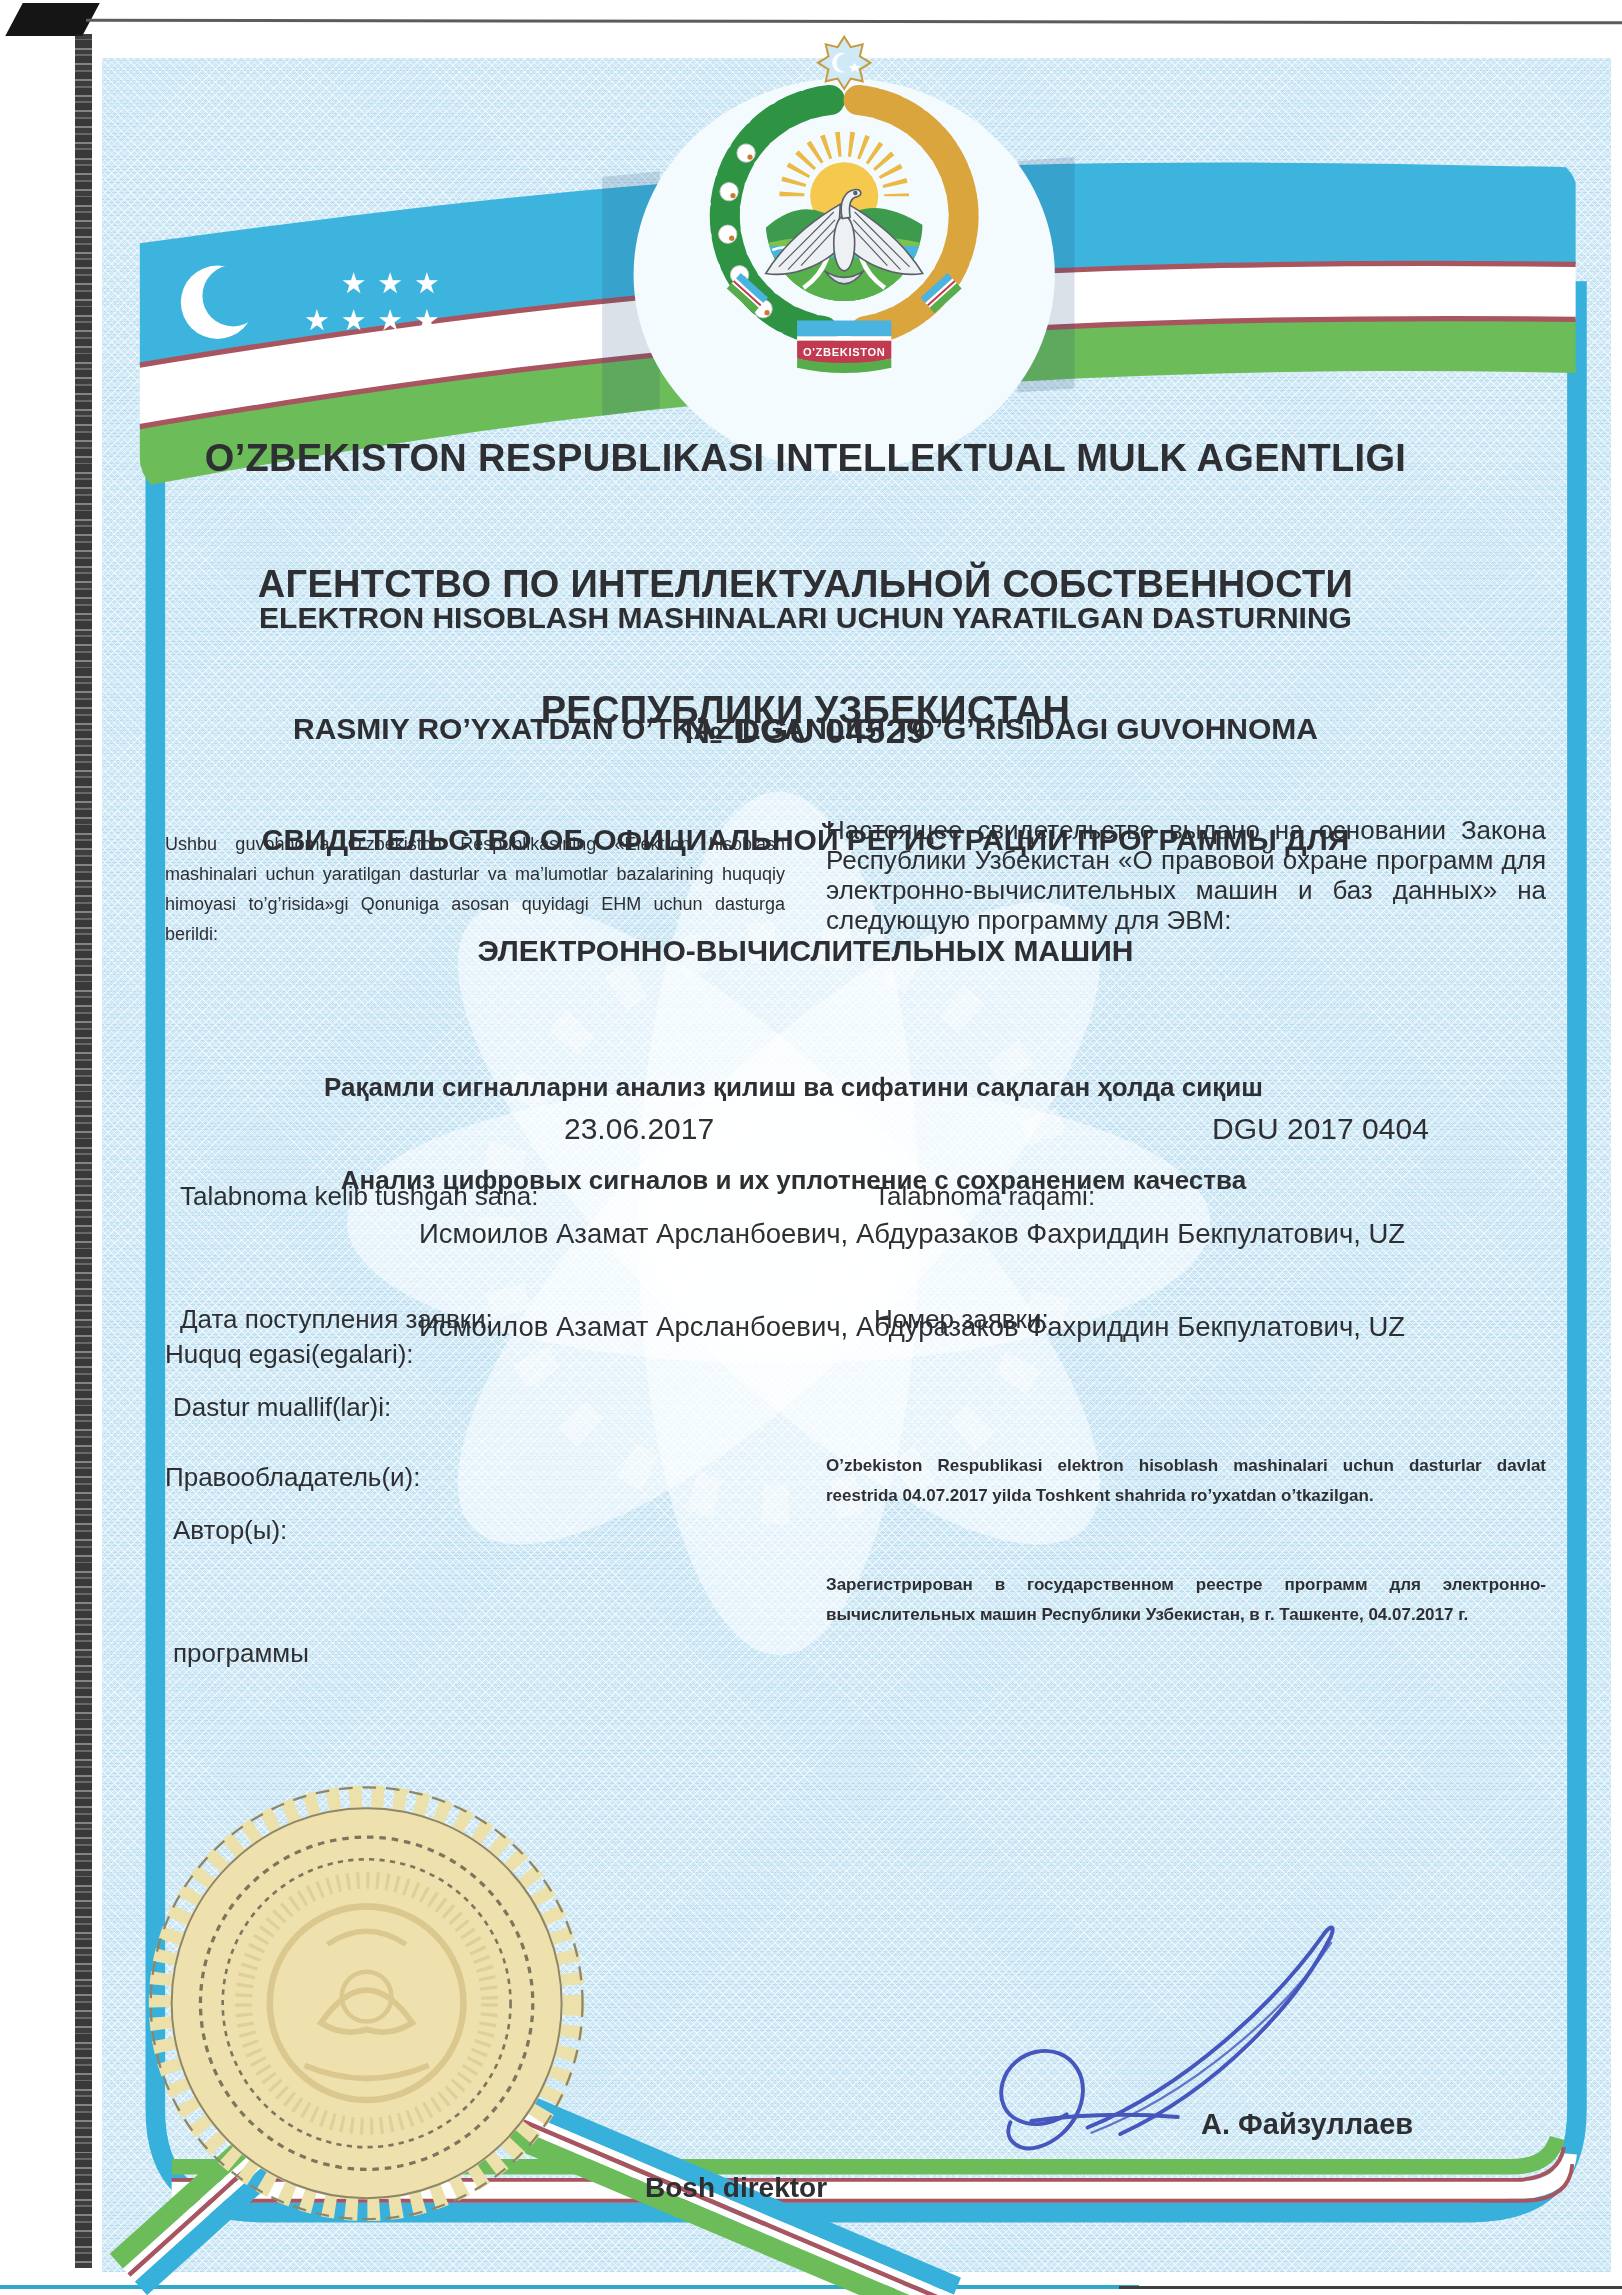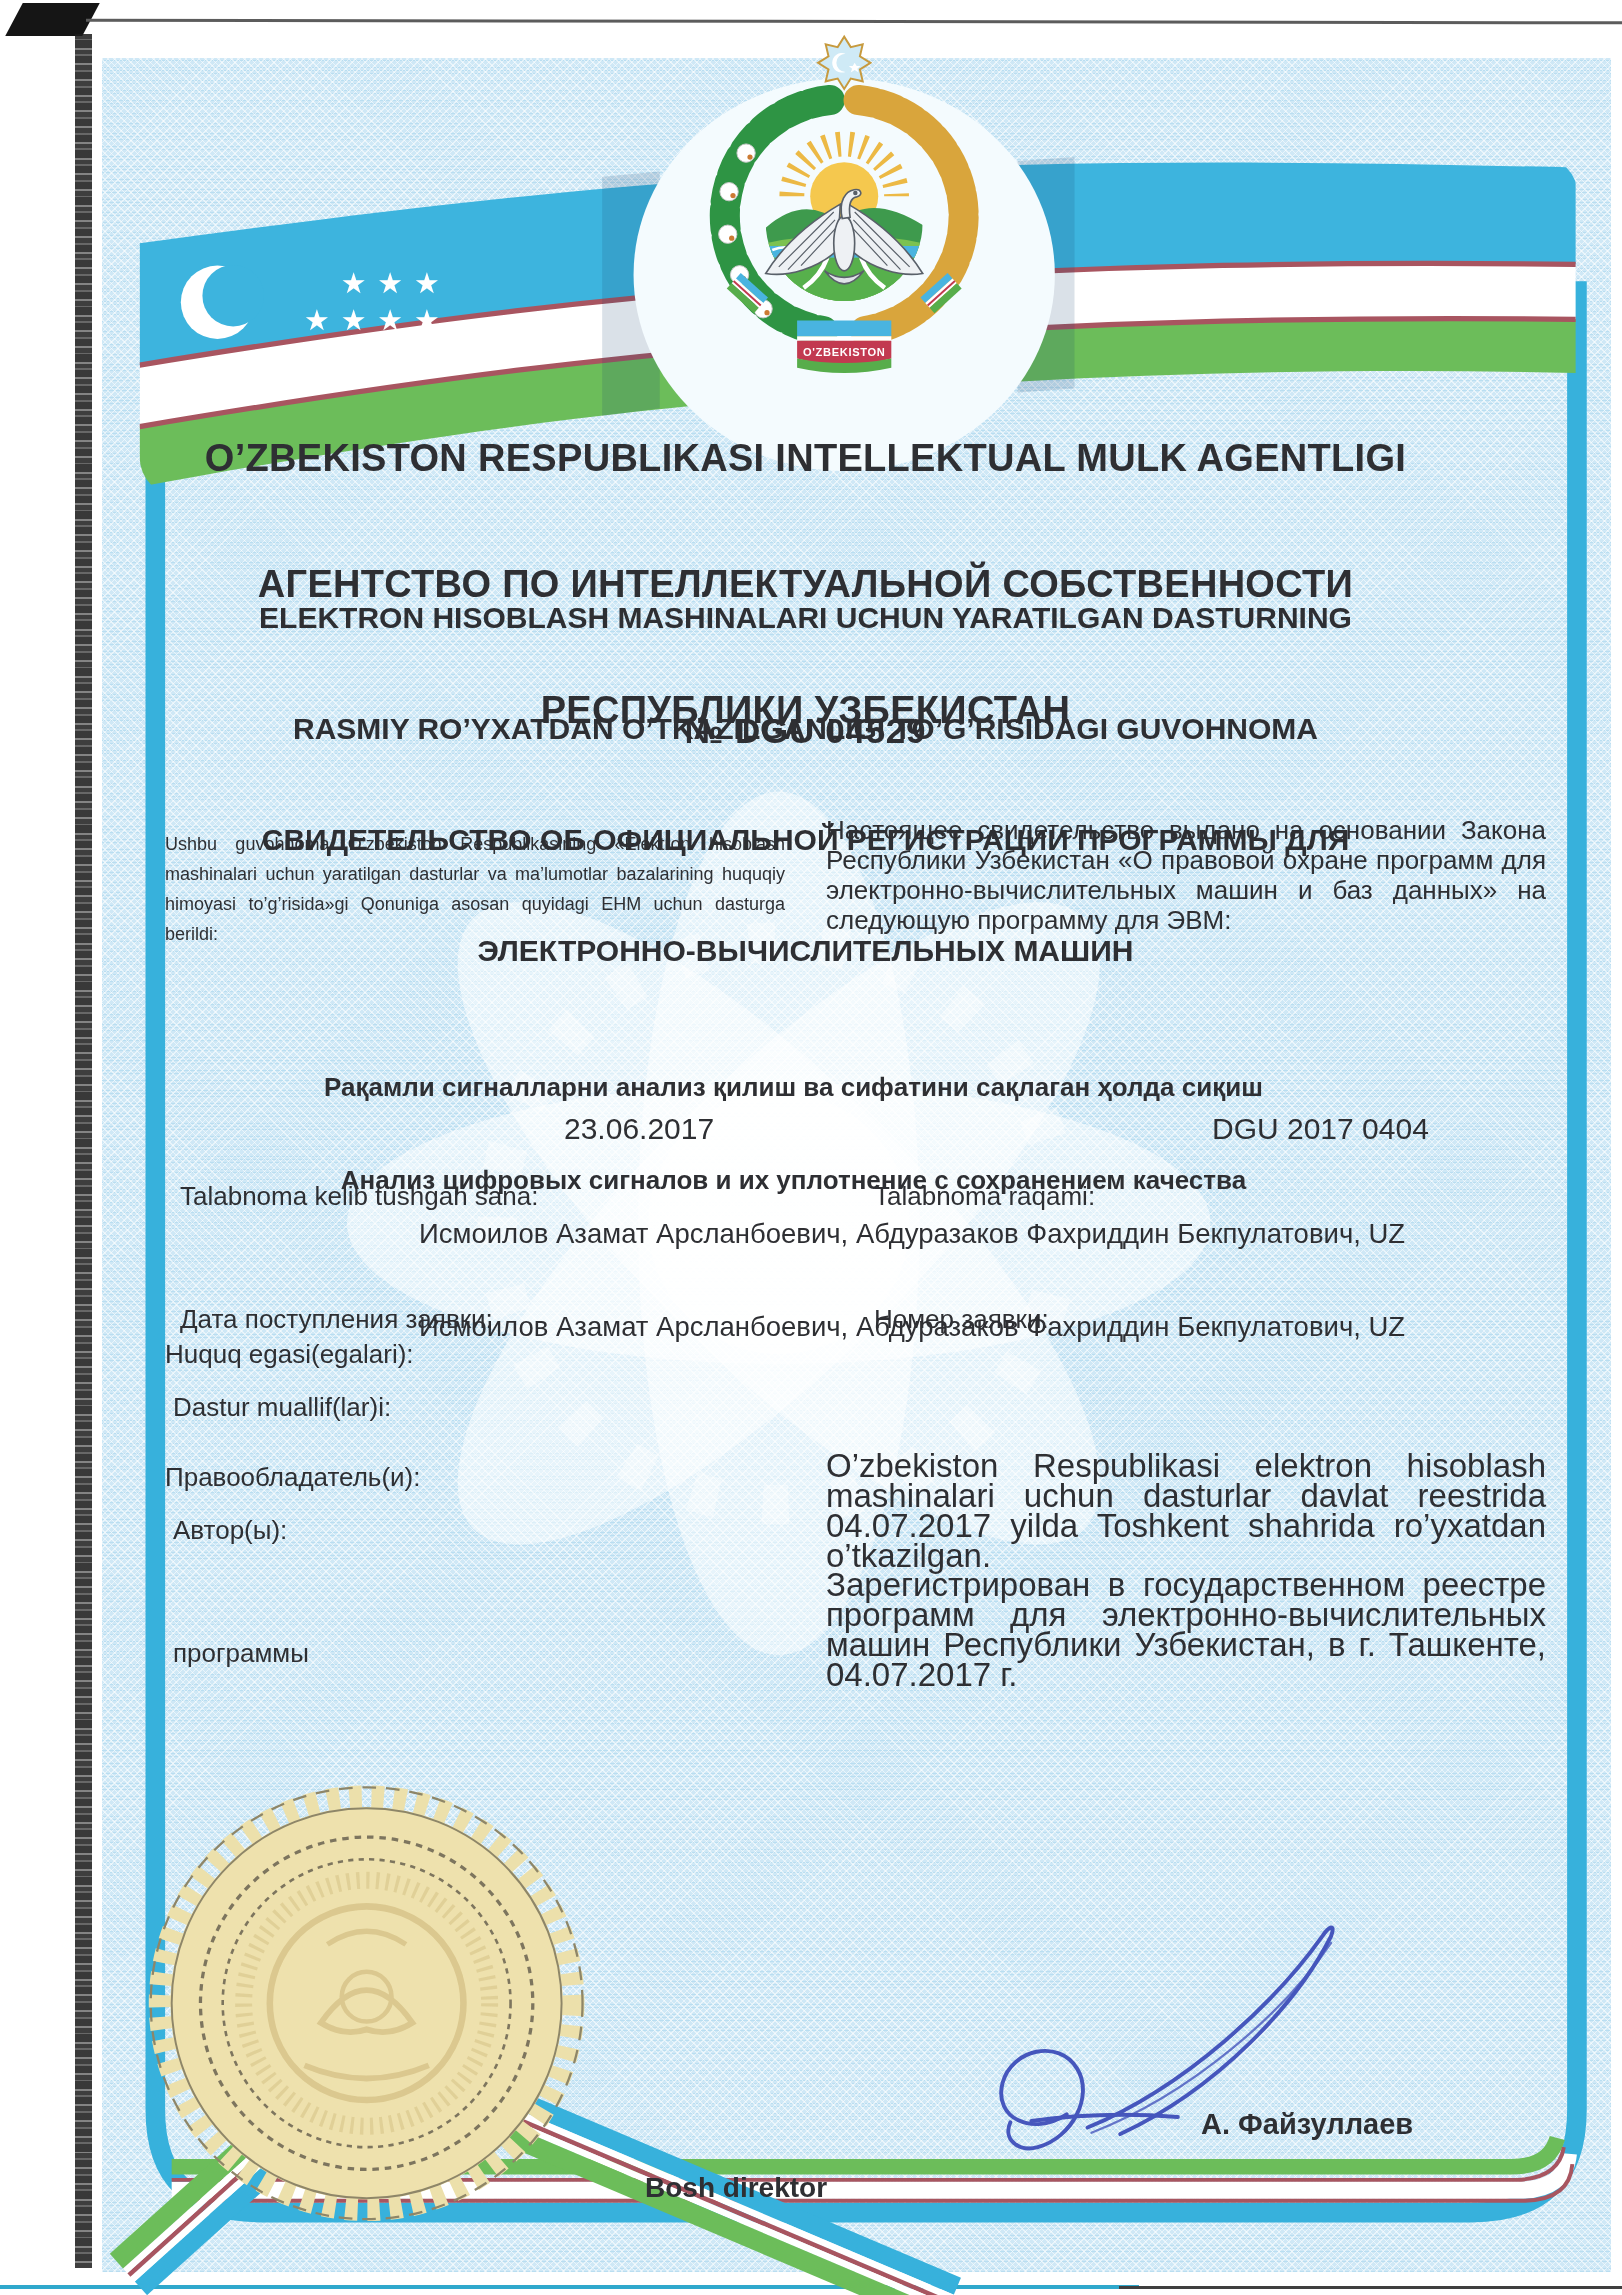--- a/index.html
+++ b/index.html
@@ -26,21 +26,21 @@
   .center{text-align:center;}
   .just{text-align:justify;}
   .agency{left:164px;top:353px;width:1283px;font-size:38px;line-height:42px;font-weight:700;letter-spacing:0.3px;}
   .certtitle{left:164px;top:525px;width:1283px;font-size:30px;line-height:37px;font-weight:700;}
   .certnum{left:164px;top:711px;width:1283px;font-size:35px;font-weight:700;letter-spacing:0.7px;}
   .introuz{left:165px;top:829px;width:620px;font-size:18px;line-height:30px;}
   .introru{left:826px;top:815px;width:720px;font-size:26px;line-height:30px;}
   .prog{left:152px;top:1010px;width:1283px;font-size:26px;line-height:31px;font-weight:700;}
   .label{font-size:26px;line-height:41px;}
   .val{font-weight:400;}
-  .reg{width:720px;font-size:33px;line-height:30px;}
+  .reg{width:720px;font-size:17px;line-height:30px;font-weight:bold;}
   .sig-label{left:645px;top:2085px;font-size:28px;line-height:41px;font-weight:700;}
   .sig-name{left:1201px;top:2108px;font-size:29px;font-weight:700;}
 </style>
 </head>
 <body>
 
 <div class="page">
 
   <div class="abs scan-corner"></div>
   <div class="abs scan-edge-left"></div>

